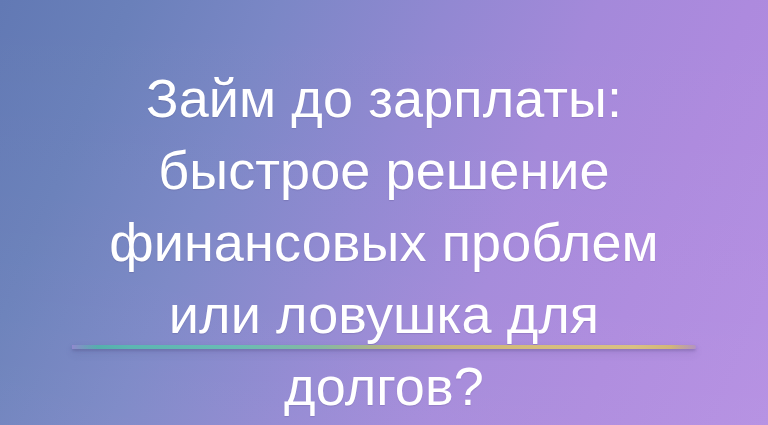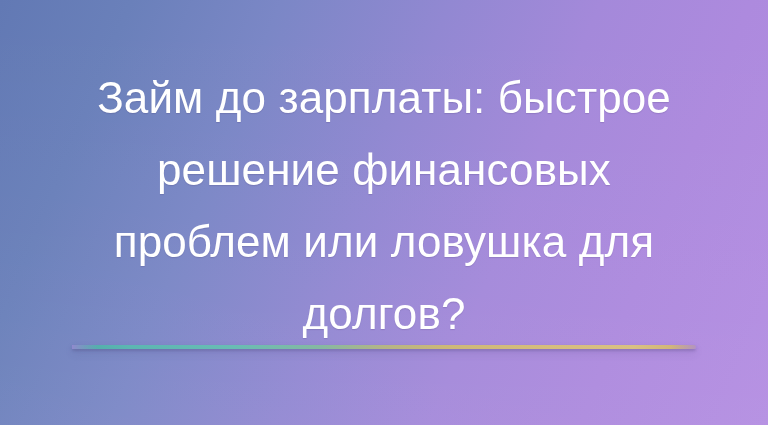--- a/index.html
+++ b/index.html
@@ -62,21 +62,21 @@
     padding: 62px 44px 0 44px;
   }
 
   .headline {
     margin: 0;
     width: 640px;
     text-align: center;
     color: #ffffff;
     font-family: "Liberation Sans", sans-serif;
     font-weight: 400;
-    font-size: 44px;
+    font-size: 54px;
     line-height: 72px;
     letter-spacing: 0.1px;
     text-rendering: optimizeLegibility;
     text-shadow: 0 1px 1px rgba(60, 50, 100, 0.18);
     white-space: pre-line;
   }
 
   
   .divider-wrap {
     position: absolute;

